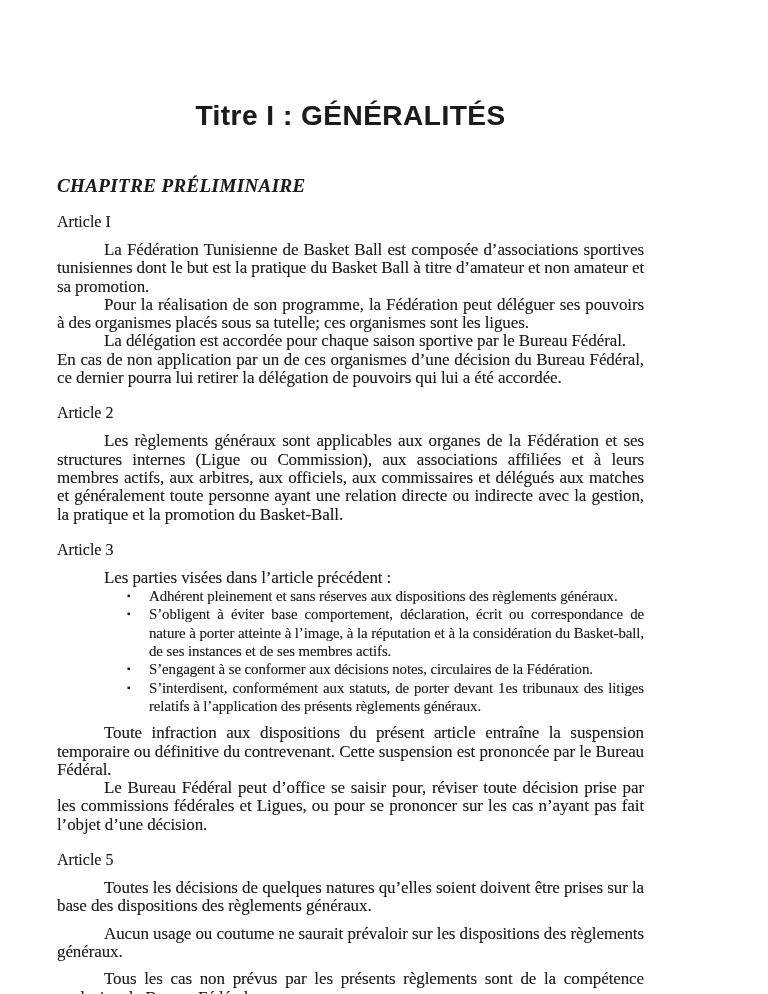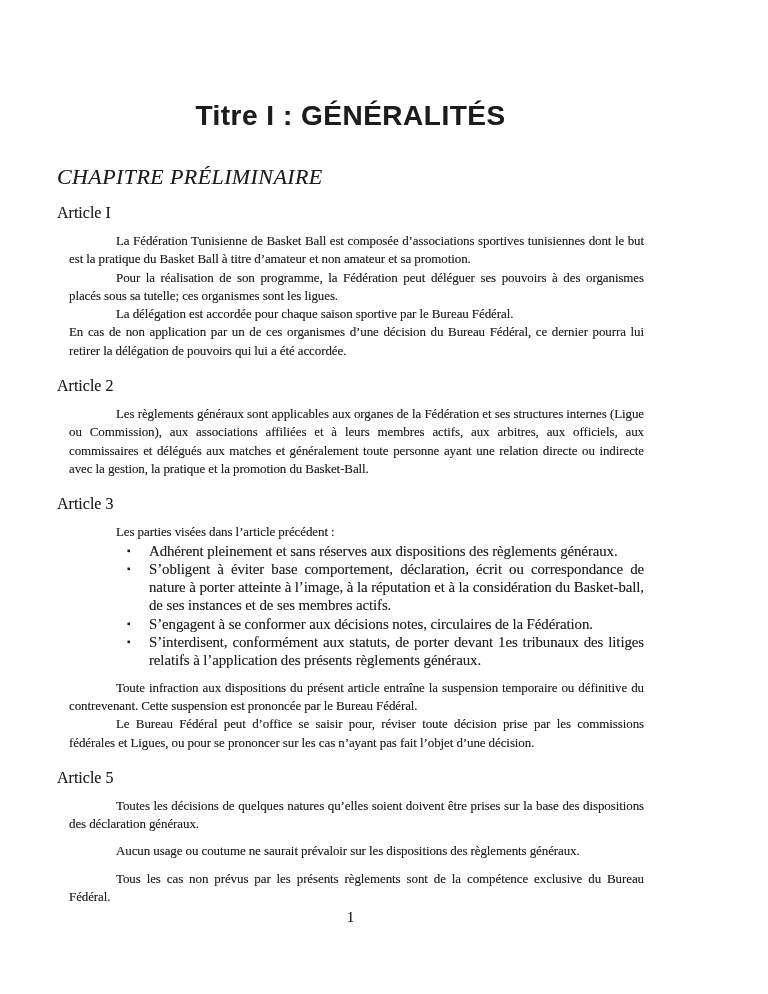--- a/index.html
+++ b/index.html
@@ -18,40 +18,39 @@
   .doc-title {
     font-family: "Liberation Sans", "DejaVu Sans", sans-serif;
     font-weight: bold;
     font-size: 28px;
     line-height: 31px;
     letter-spacing: 0.5px;
     text-align: center;
     white-space: nowrap;
   }
   .chapter {
-    margin-top: 36px;
-    font-size: 22px;
+    margin-top: 45px;
+    font-size: 19px;
     line-height: 20px;
-    font-weight: normal;
+    font-weight: bold;
     font-style: italic;
     letter-spacing: 0.4px;
   }
   .article-heading {
     margin-top: 16px;
     margin-bottom: 10px;
     font-size: 16px;
     line-height: 19px;
     text-underline-offset: 2px;
   }
   .para {
-    font-size: 13px;
+    font-size: 17px;
     line-height: 18.3px;
     letter-spacing: -0.1px;
     text-align: justify;
-    margin-left: 12px;
   }
   .para.indent { text-indent: 47px; }
   .para.spaced { margin-top: 9px; }
   ul.bullets { list-style: none; margin: 0; padding: 0; }
   li.bullet {
     position: relative;
     padding-left: 92px;
     font-size: 14.9px;
     line-height: 18.3px;
     letter-spacing: -0.1px;
@@ -116,20 +115,20 @@
     </ul>
     <div class="para indent spaced">Toute infraction aux dispositions du présent article entraîne la suspension temporaire ou définitive du contrevenant. Cette suspension est prononcée par le Bureau Fédéral.</div>
   </div>
 
   <div>
     <div class="para indent">Le Bureau Fédéral peut d’office se saisir pour, réviser toute décision prise par les commissions fédérales et Ligues, ou pour se prononcer sur les cas n’ayant pas fait l’objet d’une décision.</div>
   </div>
 
   <div>
     <div class="article-heading">Article 5</div>
-    <div class="para indent">Toutes les décisions de quelques natures qu’elles soient doivent être prises sur la base des dispositions des déclaration généraux.</div>
+    <div class="para indent">Toutes les décisions de quelques natures qu’elles soient doivent être prises sur la base des dispositions des règlements généraux.</div>
     <div class="para indent spaced">Aucun usage ou coutume ne saurait prévaloir sur les dispositions des règlements généraux.</div>
     <div class="para indent spaced">Tous les cas non prévus par les présents règlements sont de la compétence exclusive du Bureau Fédéral.</div>
   </div>
 
   <div class="page-number">1</div>
 
 </div>
 
 </body></html>

